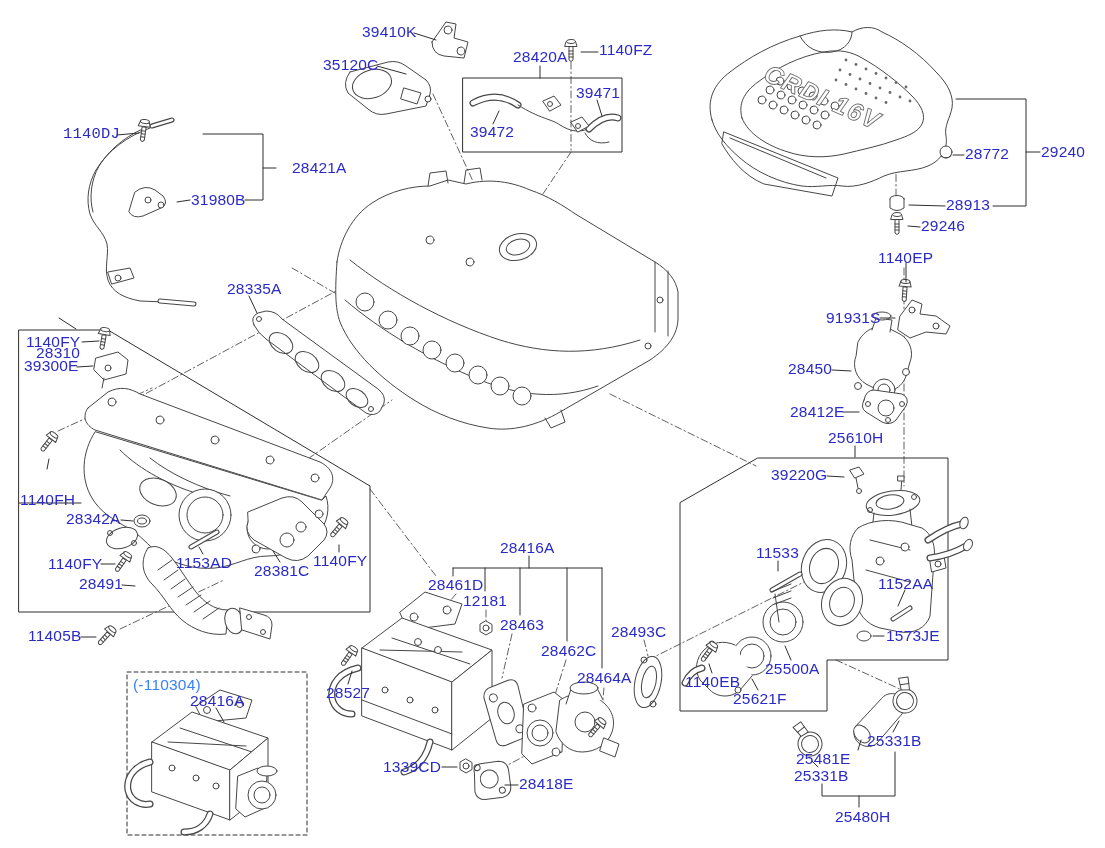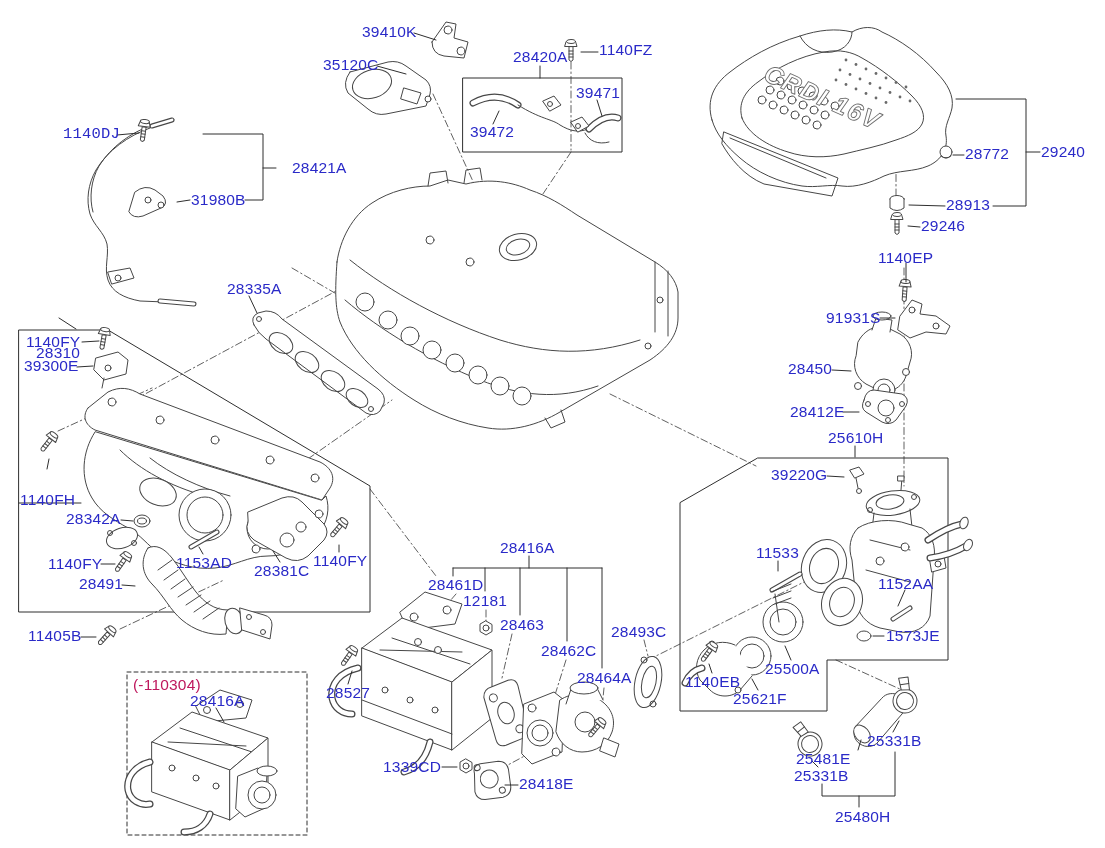--- a/index.html
+++ b/index.html
@@ -15,21 +15,21 @@
   #art .dot{fill:#6a6a6a;stroke:none;}
   #art .hx{stroke:#9a9a9a;}
   #art .bar{stroke-width:5;}
   #art .bar2{stroke:#fff;stroke-width:2.8;}
   #art .tb{stroke-width:7;}
   #art .tb2{stroke:#fff;stroke-width:4.5;}
   #art text{stroke-width:0.9;}
   #labels-layer{position:absolute;left:0;top:0;width:100%;height:100%;}
   .plabel{position:absolute;font-size:15.5px;line-height:1.05;color:#2a2ac8;
           white-space:nowrap;letter-spacing:0.2px;cursor:default;}
-  .plabel.note{color:#be185d;}
+  .plabel.note{color:#3b82f6;}
 </style>
 </head>
 <body>
 
 <div class="stage">
 
 <svg id="art" width="1105" height="848" viewBox="0 0 1105 848">
 
   <defs>
     <g id="bolt">

